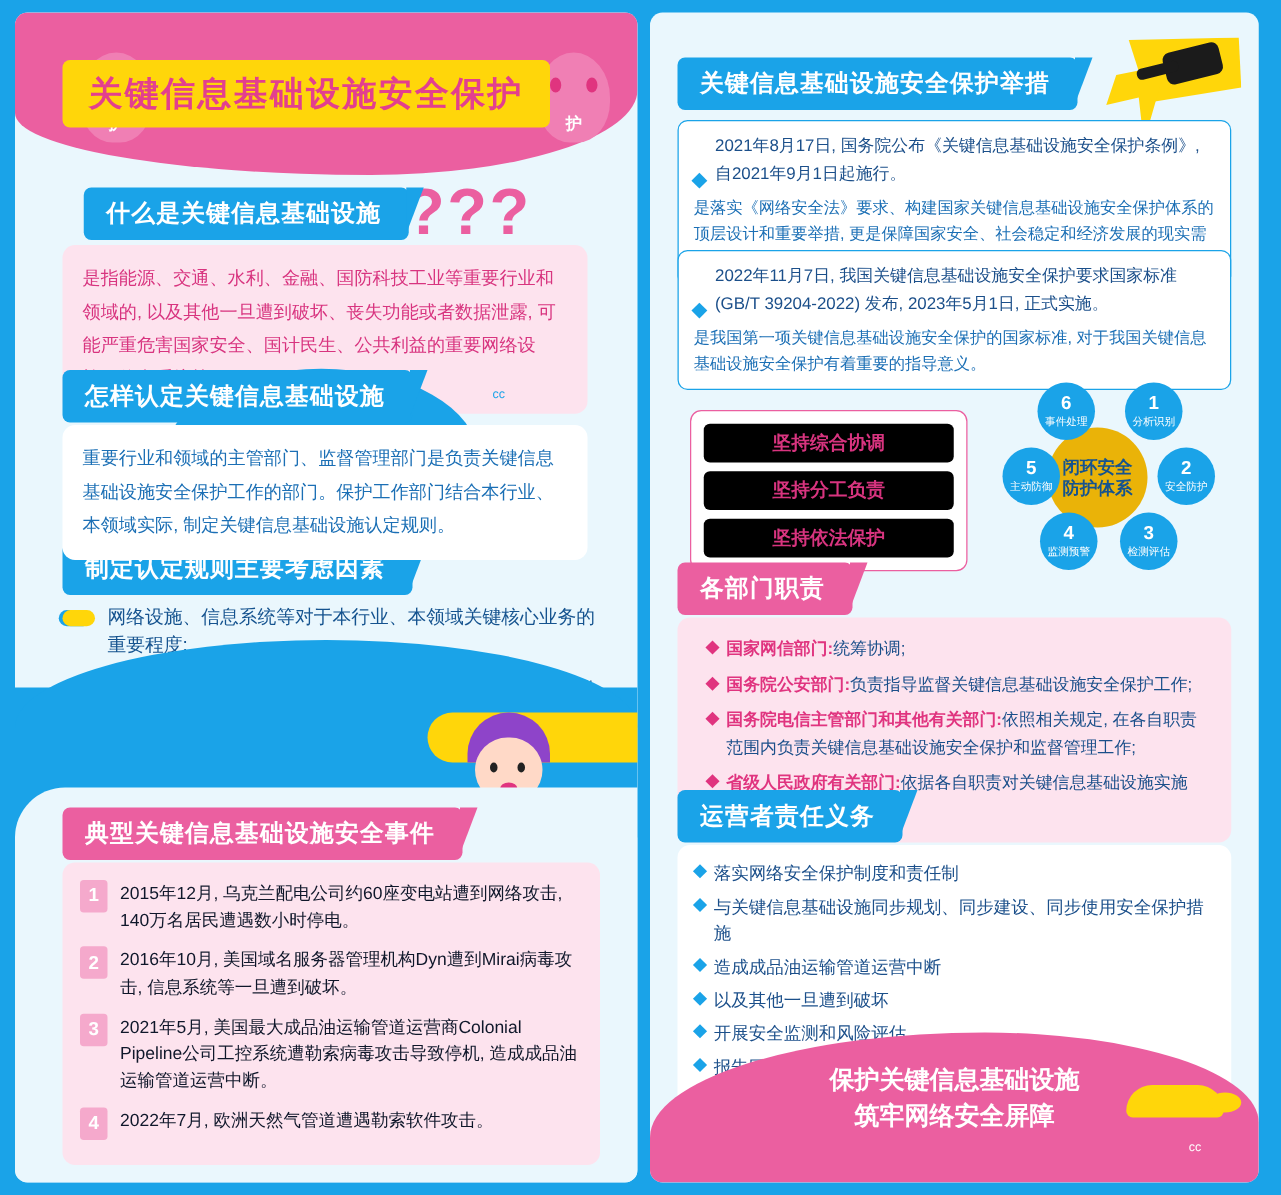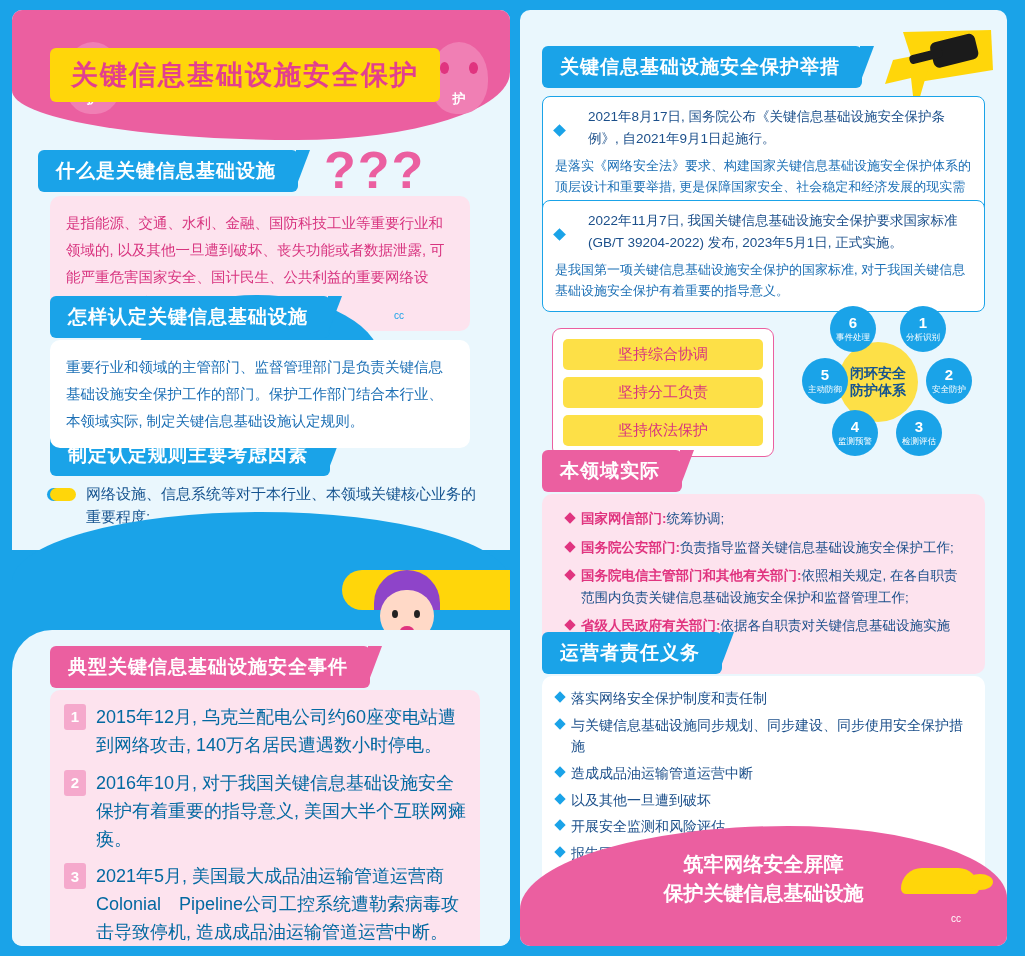--- a/index.html
+++ b/index.html
@@ -100,54 +100,54 @@
   }
   .bullet-text{font-size:15px;line-height:1.55;color:#15538f;}
 
   
   .ev{display:flex;gap:10px;align-items:flex-start;margin-bottom:10px;}
   .ev-num{
     flex:0 0 auto;width:22px;height:26px;background:#f5a9cc;color:#fff;
     font-size:15px;font-weight:bold;display:flex;align-items:center;justify-content:center;
     border-radius:3px;
   }
-  .ev-txt{font-size:18px;line-height:1.55;color:#0369a1;}
+  .ev-txt{font-size:14px;line-height:1.55;color:#0f172a;}
 
   
   .rt{position:absolute;}
   .rhead{
     position:absolute;top:36px;left:22px;
   }
   .lightning{
     position:absolute;top:20px;right:14px;width:120px;height:84px;
   }
   .note-box{
     border:1.5px solid #1aa3e8;border-radius:8px;padding:9px 12px;box-sizing:border-box;
     background:#fff;
   }
-  .note-line{display:flex;gap:24px;align-items:center;}
+  .note-line{display:flex;gap:8px;align-items:flex-end;}
   .sq{flex:0 0 auto;width:9px;height:9px;background:#1aa3e8;transform:rotate(45deg);margin-top:6px;}
   .note-main{font-size:13.5px;line-height:1.6;color:#1b4f8a;}
   .note-sub{font-size:13px;line-height:1.6;color:#1b6fb5;margin-top:7px;}
 
   
   .princ{
     border:1.5px solid #eb5fa0;border-radius:9px;padding:10px;background:#fff;
   }
   .princ div{
-    background:#fde047;color:#d8347f;font-weight:normal;font-size:15px;
+    background:#000000;color:#d8347f;font-weight:bold;font-size:15px;
     text-align:center;padding:6px 0;border-radius:5px;margin-bottom:7px;
   }
   .princ div:last-child{margin-bottom:0;}
 
   
   .wheel{position:absolute;width:190px;height:160px;}
   .wheel .center{
     position:absolute;left:56px;top:40px;width:80px;height:80px;border-radius:50%;
-    background:#fde047;color:#15538f;font-size:14px;font-weight:bold;
+    background:#eab308;color:#15538f;font-size:14px;font-weight:bold;
     display:flex;flex-direction:column;align-items:center;justify-content:center;line-height:1.25;
   }
   .node{
     position:absolute;width:46px;height:46px;border-radius:50%;background:#1aa3e8;color:#fff;
     display:flex;flex-direction:column;align-items:center;justify-content:center;
   }
   .node b{font-size:15px;line-height:1;}
   .node span{font-size:8.5px;margin-top:2px;white-space:nowrap;}
 
   
@@ -222,21 +222,21 @@
           <i></i>
           <i></i>
         </span>
       </div>
     <div class="title-band">
       <span>关键信息基础设施安全保护</span>
     </div>
 
     <div class="qmark">???</div>
 
-    <div class="lb" style="top:140px;left:26px;">
+    <div class="lb" style="top:140px;left:55px;">
       <div class="sec-head blue">什么是关键信息基础设施</div>
     </div>
     <div class="lb card pink" style="top:186px;left:38px;width:420px;">是指能源、交通、水利、金融、国防科技工业等重要行业和领域的, 以及其他一旦遭到破坏、丧失功能或者数据泄露, 可能严重危害国家安全、国计民生、公共利益的重要网络设施、信息系统等。</div>
 
     <div class="blue-hump"></div>
     <div class="legs">
       <div class="leg a"></div>
         <div class="leg b"></div>
       <div class="shoe a"></div>
         <div class="shoe b"></div>
@@ -282,21 +282,21 @@
     <div class="lb" style="top:636px;left:38px;z-index:3;">
       <div class="sec-head pink">典型关键信息基础设施安全事件</div>
     </div>
     <div class="lb card pink" style="top:680px;left:38px;width:430px;z-index:3;padding:14px 14px 10px;">
       <div class="ev">
         <span class="ev-num">1</span>
         <span class="ev-txt">2015年12月, 乌克兰配电公司约60座变电站遭到网络攻击, 140万名居民遭遇数小时停电。</span>
       </div>
       <div class="ev">
         <span class="ev-num">2</span>
-        <span class="ev-txt">2016年10月, 对于我国关键信息基础设施安全保护有着重要的指导意义, 美国大半个互联网瘫痪。</span>
+        <span class="ev-txt">2016年10月, 美国域名服务器管理机构Dyn遭到Mirai病毒攻击, 信息系统等一旦遭到破坏。</span>
       </div>
       <div class="ev">
         <span class="ev-num">3</span>
         <span class="ev-txt">2021年5月, 美国最大成品油运输管道运营商Colonial　Pipeline公司工控系统遭勒索病毒攻击导致停机, 造成成品油运输管道运营中断。</span>
       </div>
       <div class="ev">
         <span class="ev-num">4</span>
         <span class="ev-txt">2022年7月, 欧洲天然气管道遭遇勒索软件攻击。</span>
       </div>
     </div>
@@ -363,21 +363,21 @@
         <b>5</b>
         <span>主动防御</span>
       </div>
       <div class="node" style="left:48px;top:4px;">
         <b>6</b>
         <span>事件处理</span>
       </div>
     </div>
 
     <div class="rt" style="top:440px;left:22px;">
-      <div class="sec-head pink">本领域实际</div>
+      <div class="sec-head pink">各部门职责</div>
     </div>
     <div class="rt card pink" style="top:484px;left:22px;width:443px;padding:14px 24px 8px;">
       <div class="duty">
         <span class="dot"></span>
         <span class="duty-t"><b>国家网信部门:</b><span>统筹协调;</span></span>
       </div>
       <div class="duty">
         <span class="dot"></span>
         <span class="duty-t"><b>国务院公安部门:</b><span>负责指导监督关键信息基础设施安全保护工作;</span></span>
       </div>
@@ -421,18 +421,18 @@
         </div>
       <div class="obl">
           <span class="dot-b"></span>
           <span class="obl-t">规范网络产品和服务采购活动</span>
         </div>
     </div>
 
     <div class="footer-blob"></div>
     <div class="footer-yellow"></div>
     <div class="footer-txt">
+      <div>保护关键信息基础设施</div>
       <div>筑牢网络安全屏障</div>
-      <div>保护关键信息基础设施</div>
     </div>
     <div class="cc-mark" style="bottom:22px;right:46px;color:#fff;">cc</div>
   </div>
 </div>
 
 </body></html>

